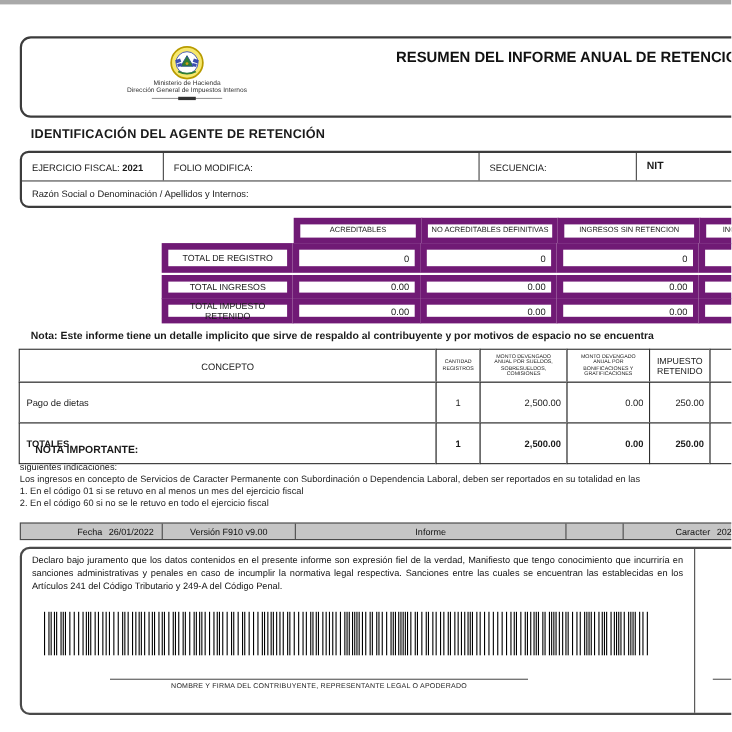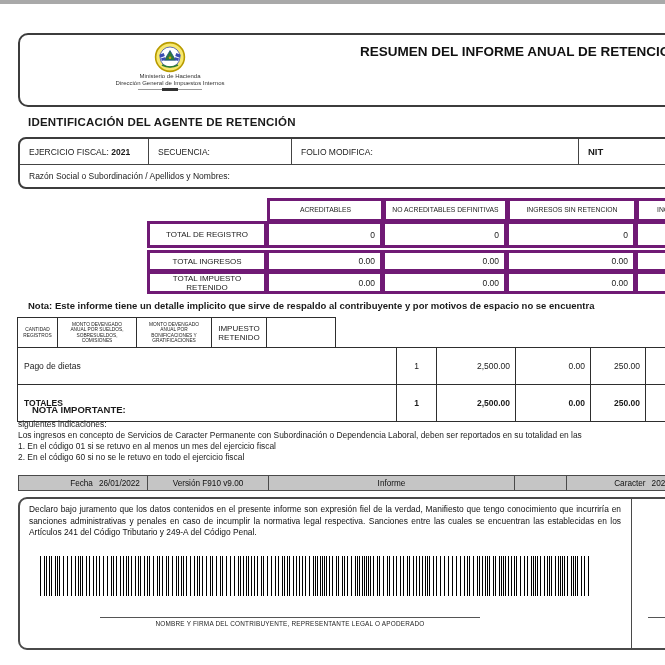--- a/index.html
+++ b/index.html
@@ -23,21 +23,21 @@
   .idrow1 .cell{height:100%;display:flex;align-items:center;padding-left:9px;box-sizing:border-box;}
   .idrow1 .c1{width:128px;}
   .idrow1 .c2{width:287px;border-left:1px solid #444;}
   .idrow1 .c3{width:143px;border-left:1px solid #444;}
   .idrow1 .c4{flex:1;border-left:1px solid #444;font-weight:bold;font-size:9.5px;}
   .idrow2{flex:1;display:flex;align-items:center;padding-left:9px;font-size:8.5px;}
   .bold{font-weight:bold;}
   
   .sumtab{left:148px;top:199px;font-size:8px;}
   .srow{display:flex;}
-  .scell{border:3px solid #701a75;box-sizing:border-box;display:flex;align-items:center;justify-content:center;text-align:center;background:#fff;margin-left:-1px;margin-top:-1px;}
+  .scell{border:6px solid #701a75;box-sizing:border-box;display:flex;align-items:center;justify-content:center;text-align:center;background:#fff;margin-left:-1px;margin-top:-1px;}
   .shead{height:24px;font-size:6.8px;line-height:7.5px;}
   .slabel{width:120px;padding:0 12px;font-size:8px;line-height:9px;}
   .sval{justify-content:flex-end;padding-right:5px;font-size:8.5px;}
   .w1{width:117px;} .w2{width:125px;} .w3{width:130px;} .w4{width:78px;}
   .rh1{height:27px;} .rh2{height:22px;} .rh3{height:23px;}
   .gap2{height:3px;}
   
   .notaLine{left:28px;top:300px;width:647px;font-size:9.5px;font-weight:bold;white-space:nowrap;overflow:hidden;}
   
   .ctab{left:18px;top:318px;}
@@ -102,32 +102,32 @@
   </div>
 
   <div class="abs secHead">IDENTIFICACIÓN DEL AGENTE DE RETENCIÓN</div>
 
   <div class="abs idbox">
     <div class="idrow1">
       <div class="cell c1">
         <span>EJERCICIO FISCAL:</span>&nbsp;
         <span class="bold">2021</span>
       </div>
+      <div class="cell c2">
+        <span>FOLIO MODIFICA:</span>
+      </div>
       <div class="cell c3">
         <span>SECUENCIA:</span>
       </div>
-      <div class="cell c2">
-        <span>FOLIO MODIFICA:</span>
-      </div>
       <div class="cell c4">
         <span>NIT</span>
       </div>
     </div>
     <div class="idrow2">
-      <span>Razón Social o Subordinación / Apellidos y Nombres:</span>
+      <span>Razón Social o Denominación / Apellidos y Internos:</span>
     </div>
   </div>
 
   <div class="abs sumtab">
     <div class="srow" style="margin-left:120px;">
       <div class="scell shead w1">ACREDITABLES</div>
       <div class="scell shead w2">NO ACREDITABLES DEFINITIVAS</div>
       <div class="scell shead w3">INGRESOS SIN RETENCION</div>
       <div class="scell shead w4">INGRESOS</div>
     </div>
@@ -152,20 +152,21 @@
       <div class="scell sval w2 rh3">0.00</div>
       <div class="scell sval w3 rh3">0.00</div>
       <div class="scell w4 rh3"></div>
     </div>
   </div>
 
   <div class="abs notaLine">Nota: Este informe tiene un detalle implicito que sirve de respaldo al contribuyente y por motivos de espacio no se encuentra</div>
 
   <div class="abs ctab">
     <div class="crow">
+      <div class="ccell chead cw1 fsConcept">CONCEPTO</div>
       <div class="ccell chead cw2 fsTiny" style="padding:0 5px;">CANTIDAD REGISTROS</div>
       <div class="ccell chead cw3 fsTiny" style="padding:0 6px;">MONTO DEVENGADO ANUAL POR SUELDOS, SOBRESUELDOS, COMISIONES</div>
       <div class="ccell chead cw4 fsTiny" style="padding:0 6px;">MONTO DEVENGADO ANUAL POR BONIFICACIONES Y GRATIFICACIONES</div>
       <div class="ccell chead cw5 fsImp" style="padding:0 6px;">IMPUESTO RETENIDO</div>
       <div class="ccell chead cw6"></div>
     </div>
     <div class="crow">
       <div class="ccell cdata cw1 cname fsConcept">Pago de dietas</div>
       <div class="ccell cdata cw2 ccenter fsConcept">1</div>
       <div class="ccell cdata cw3 cnum">2,500.00</div>

